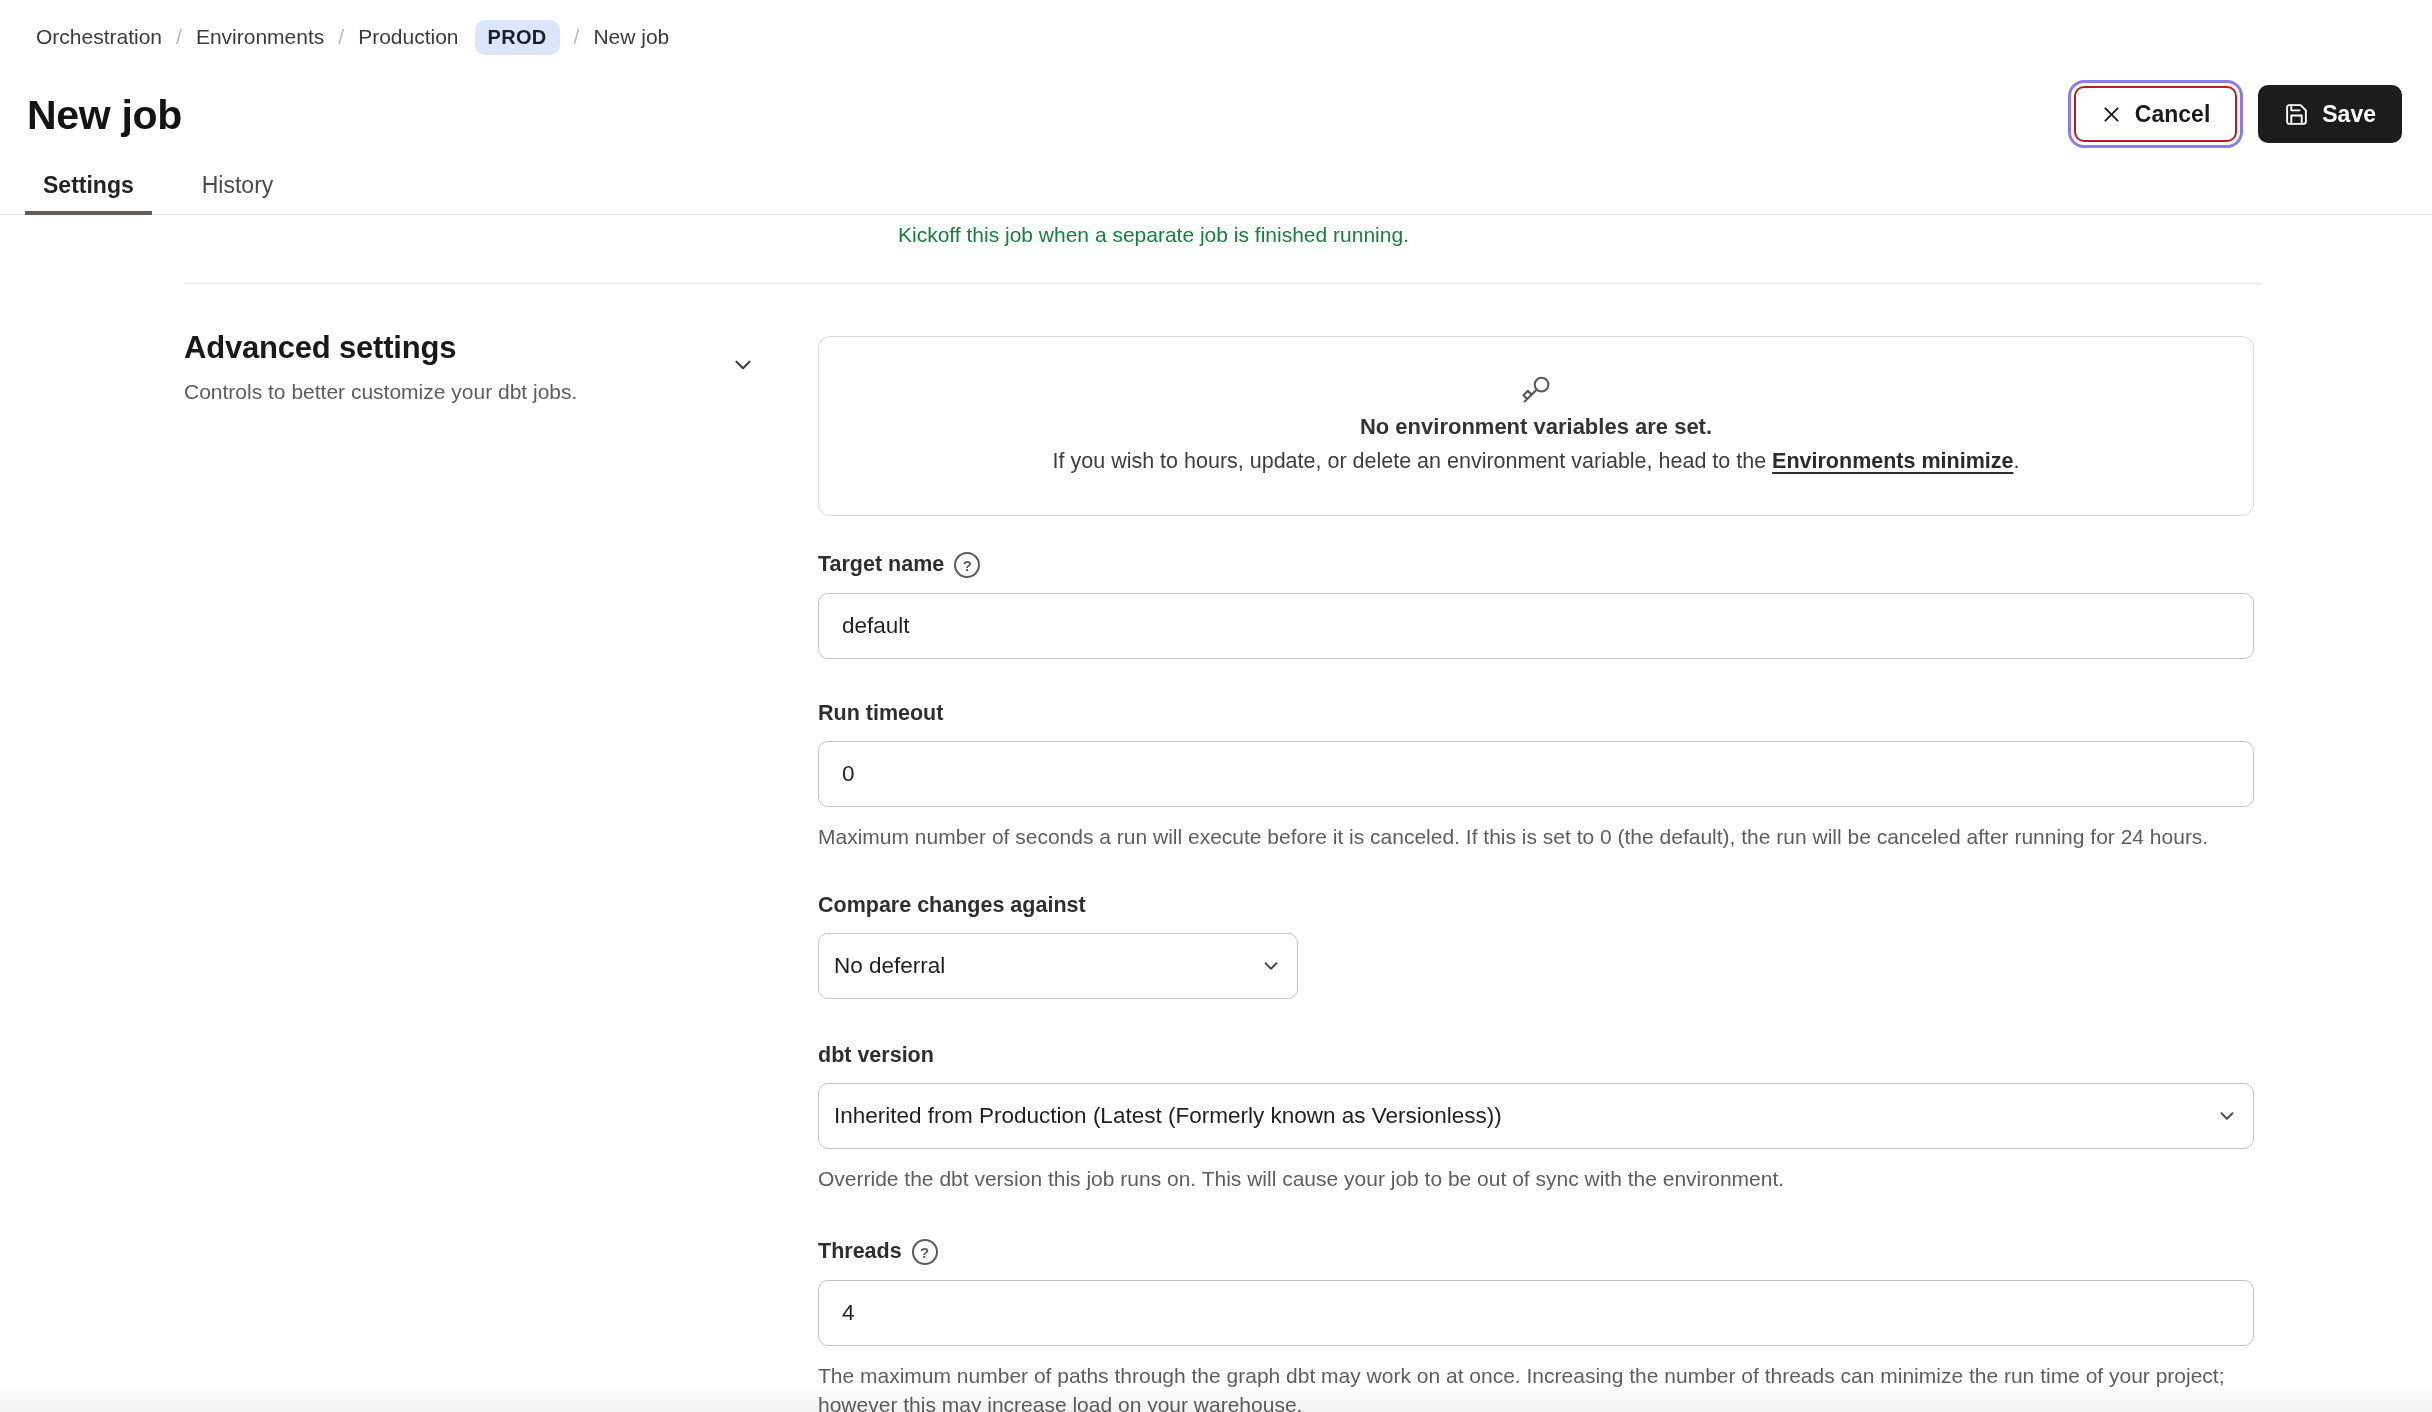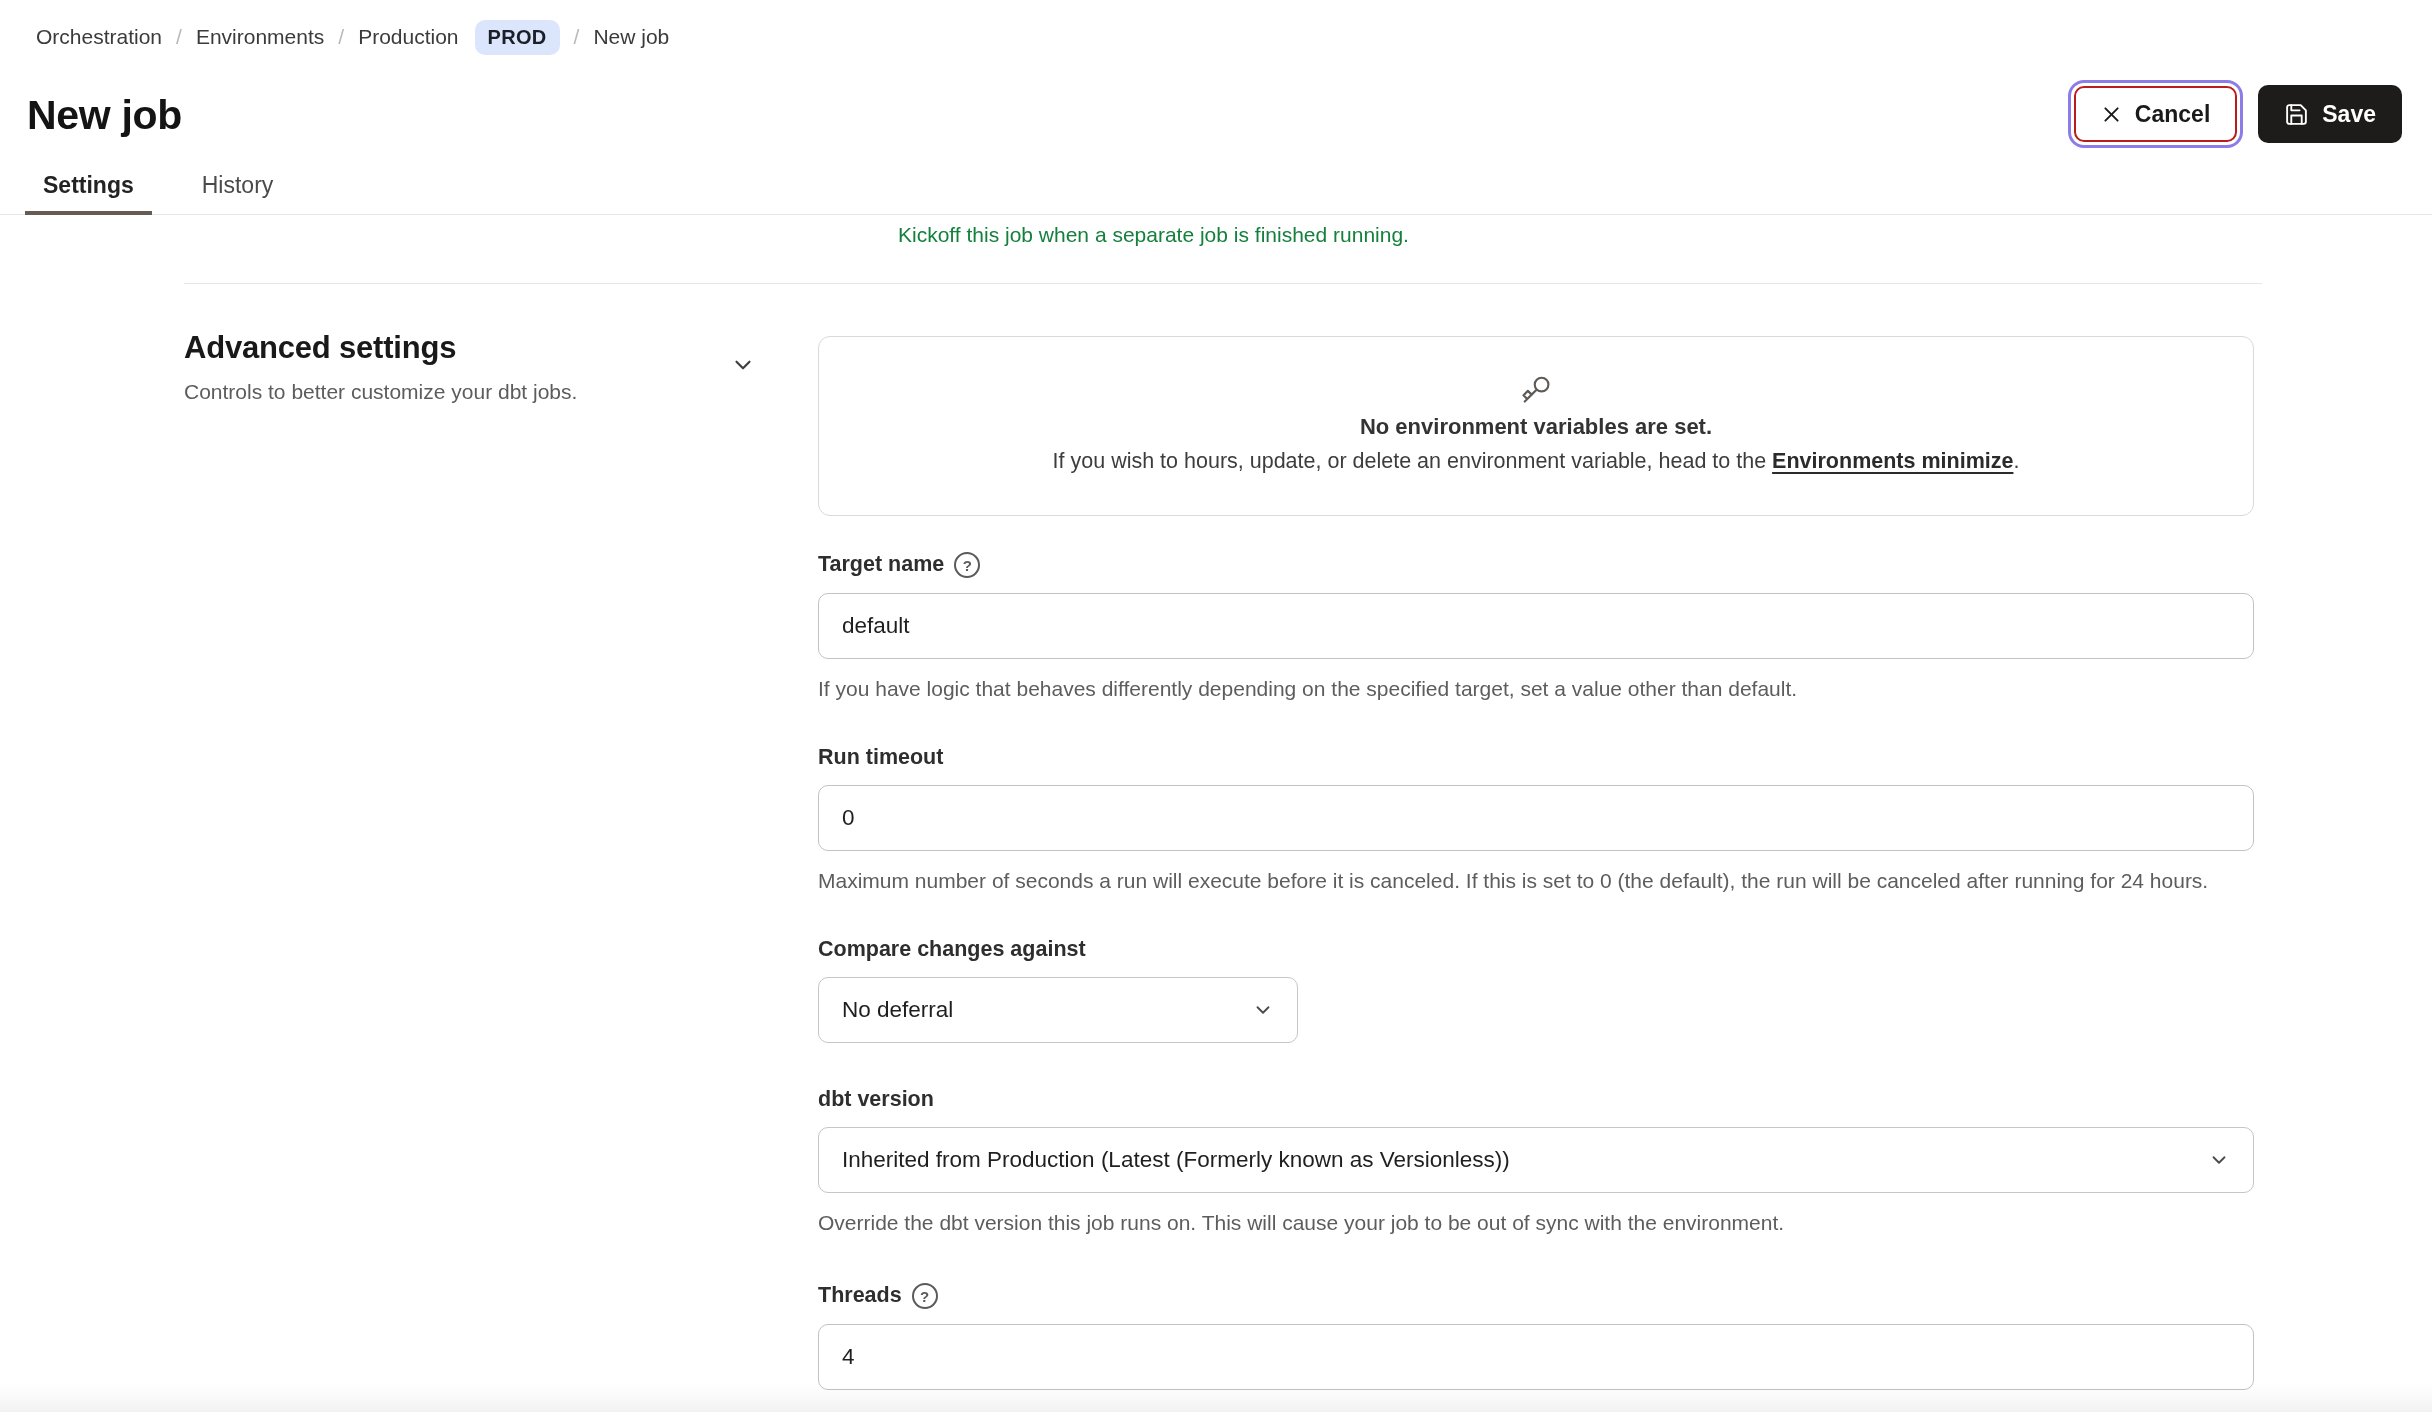--- a/index.html
+++ b/index.html
@@ -120,21 +120,21 @@
     padding: 0 23px; font-family: "Liberation Sans", sans-serif;
     font-size: 22.5px; color: #1f1f1f; background: #fff; outline: none;
   }
   .helper-text {
     margin-top: 15px; font-size: 21px; color: #5d5d5d; line-height: 29px;
   }
   .select-box {
     height: 66px; margin-top: 15px;
     border: 1px solid #c6c6c6; border-radius: 10px; background: #fff;
     display: flex; align-items: center; justify-content: space-between;
-    padding: 0 23px; cursor: pointer;
+    padding: 0 15px; cursor: pointer;
   }
   .select-box .select-value { font-size: 22.5px; font-weight: 500; color: #1f1f1f; white-space: nowrap; overflow: hidden; text-overflow: ellipsis; }
   .select-narrow { width: 480px; }
 
   .mt-target { margin-top: 36px; }
   .mt-runtimeout { margin-top: 42px; }
   .mt-compare { margin-top: 42px; }
   .mt-dbtversion { margin-top: 44px; }
   .mt-threads { margin-top: 46px; }
 
@@ -224,21 +224,20 @@
           <div class="env-title">No environment variables are set.</div>
           <div class="env-body"><span>If you wish to hours, update, or delete an environment variable, head to the </span><span class="env-link">Environments minimize</span><span>.</span></div>
         </div>
 
         <div class="field mt-target">
           <div class="field-label">
             <span>Target name</span>
             <span class="help-icon">?</span>
           </div>
           <input class="text-input" type="text" value="default" style="">
-          <div class="helper-text">If you have logic that behaves differently depending on the specified target, set a value other than default.</div>
         </div>
 
         <div class="field mt-runtimeout">
           <div class="field-label">
             <span>Run timeout</span>
           </div>
           <input class="text-input" type="text" value="0" style="">
           <div class="helper-text">Maximum number of seconds a run will execute before it is canceled. If this is set to 0 (the default), the run will be canceled after running for 24 hours.</div>
         </div>
 

